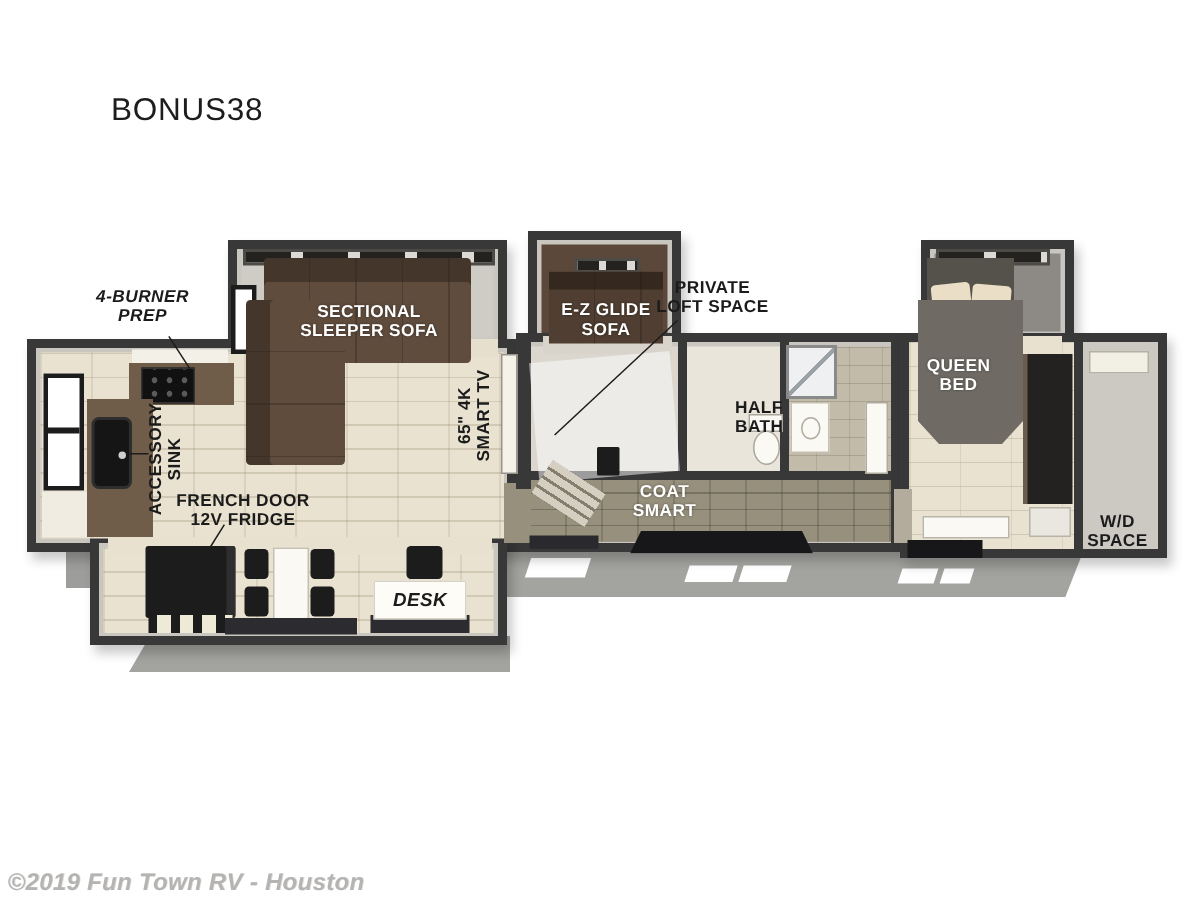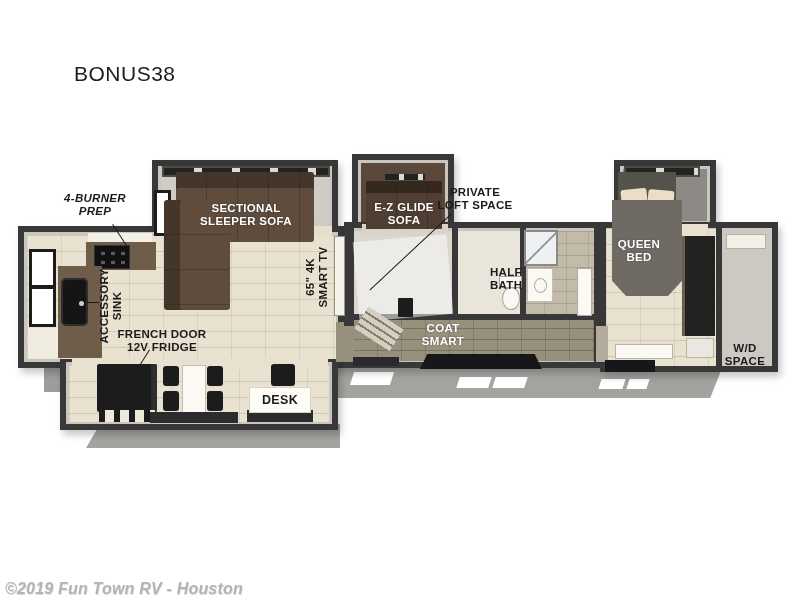--- a/index.html
+++ b/index.html
@@ -194,21 +194,21 @@
   </div>
   <div class="lbl" style="left:112px;top:328px;width:100px;">
     <div>FRENCH DOOR</div>
     <div>12V FRIDGE</div>
   </div>
   <div class="lbl white" style="left:408px;top:322px;width:70px;">
     <div>COAT</div>
     <div>SMART</div>
   </div>
   <div class="white-fix" style="left:249px;top:387px;width:62px;height:26px;border-color:#d6d2c5;background:#fdfcf7;display:flex;align-items:center;justify-content:center;">
-    <span class="lbl" style="position:static;font-size:12.5px;">DESK</span>
+    <span class="lbl" style="position:static;font-size:12.5px;font-style:italic;">DESK</span>
   </div>
   <div class="lbl white" style="left:611px;top:238px;width:56px;">
     <div>QUEEN</div>
     <div>BED</div>
   </div>
   <div class="lbl" style="left:722px;top:342px;width:46px;">
     <div>W/D</div>
     <div>SPACE</div>
   </div>
 

